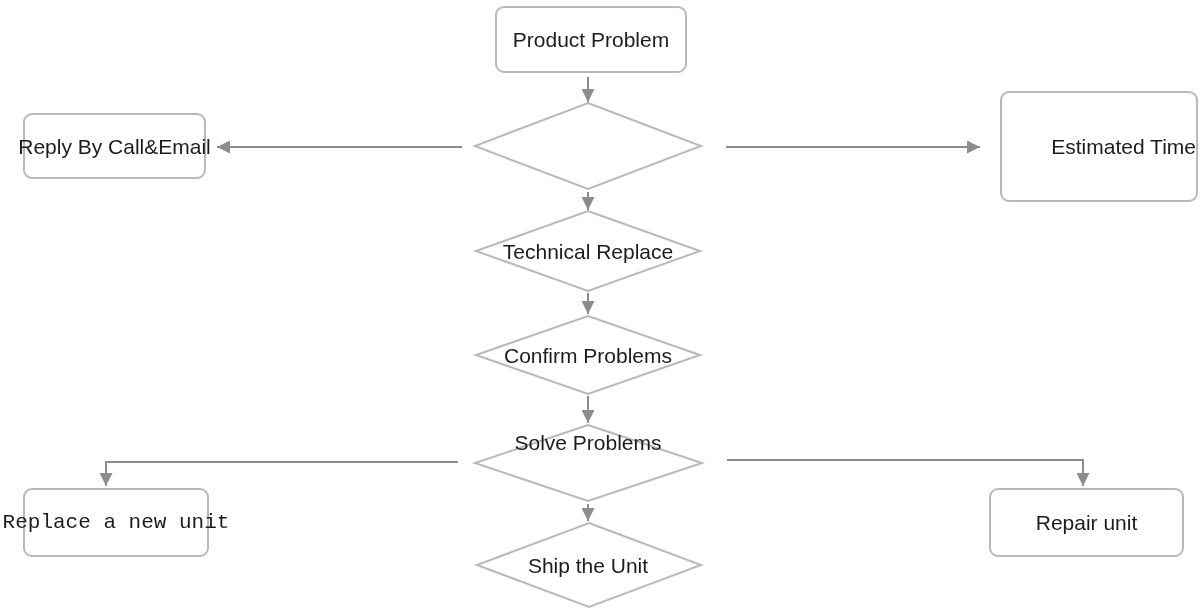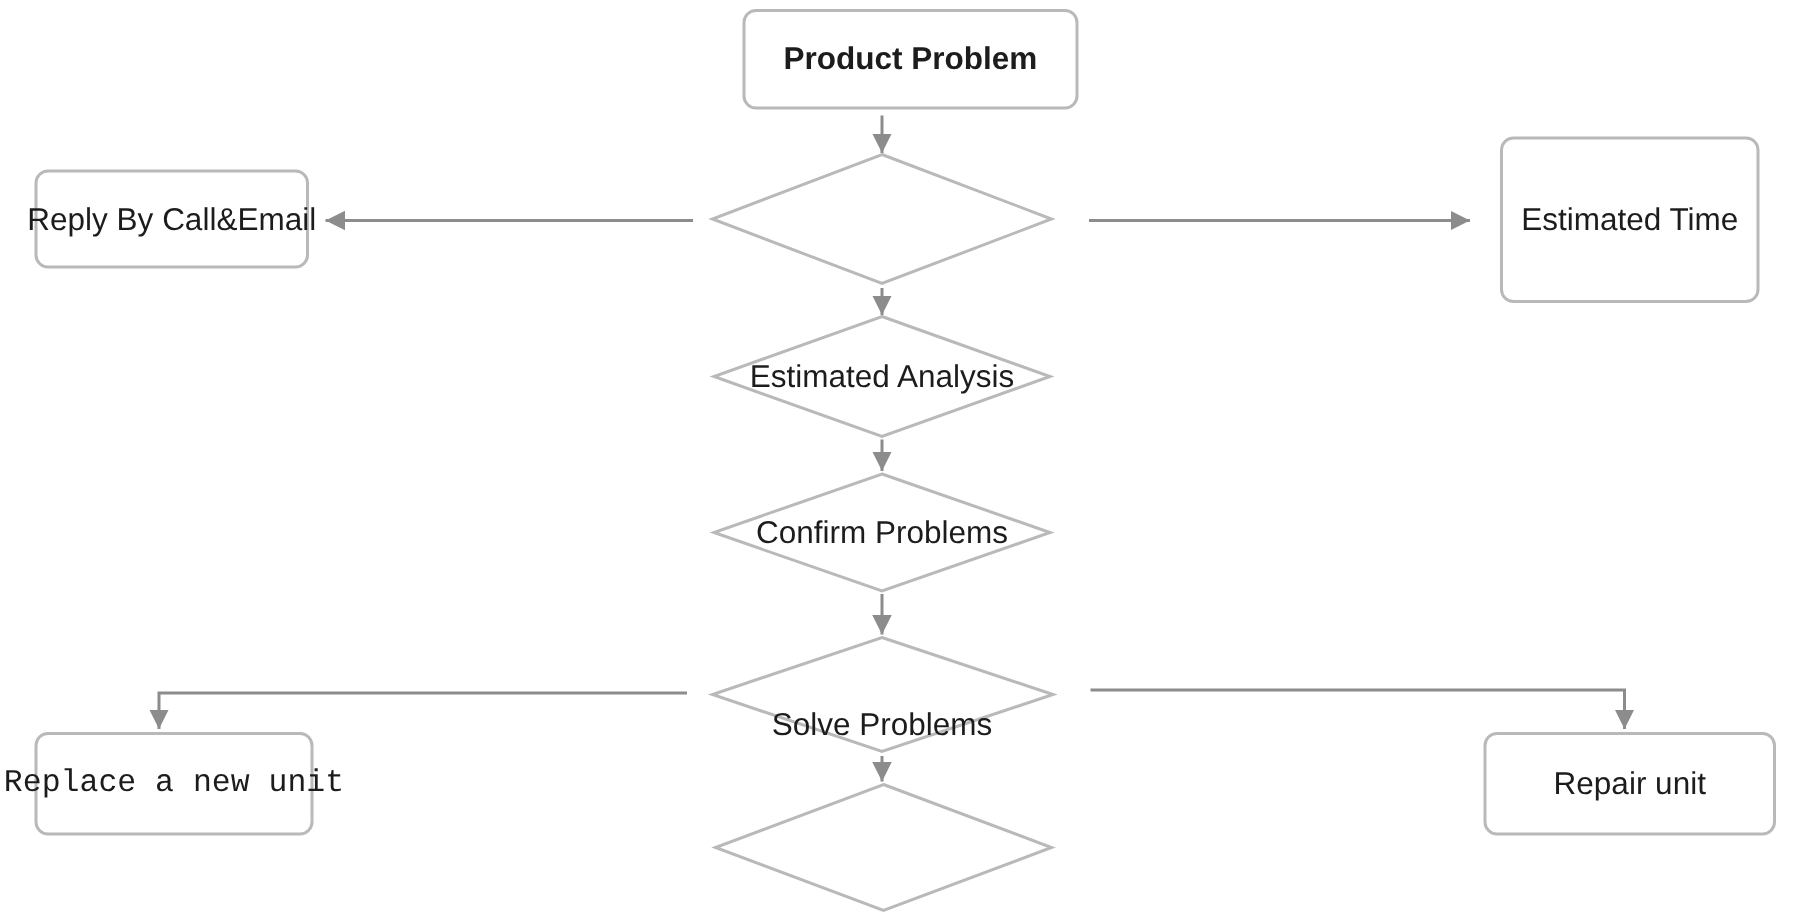--- a/index.html
+++ b/index.html
@@ -27,34 +27,34 @@
     line-height: 25px;
     color: #1c1c1c;
     text-align: center;
     white-space: nowrap;
   }
   .box {
     border: 2px solid #b9b9b9;
     border-radius: 9px;
     background: #ffffff;
   }
-  .box-product   { left: 495px; top: 6px;   width: 224px; height: 67px; font-weight: bold; }
+  .box-product   { left: 495px; top: 6px;   width: 192px; height: 67px; }
   .box-reply     { left: 23px;  top: 113px; width: 183px; height: 66px; }
-  .box-estimated { left: 1000px; top: 91px; width: 173px; height: 111px;
-                   justify-content: center; text-align: left; }
+  .box-estimated { left: 1000px; top: 91px; width: 198px; height: 111px;
+                   justify-content: flex-end; text-align: left; }
   .box-replace   { left: 23px;  top: 488px; width: 186px; height: 69px; font-family: Liberation Mono, monospace; }
   .box-repair    { left: 989px; top: 488px; width: 195px; height: 69px; }
   .diamond-label {
     width: 222px; height: 40px;
     background: transparent;
   }
   .lbl-problem-analysis   { left: 477px; top: 126px; }
   .lbl-technical-analysis { left: 477px; top: 231px; }
   .lbl-confirm-problems   { left: 477px; top: 335px; justify-content: center; }
-  .lbl-solve-problems     { left: 477px; top: 463px; }
+  .lbl-solve-problems     { left: 477px; top: 422px; }
   .lbl-ship-the-unit      { left: 477px; top: 545px; }
   .shape { fill: #ffffff; stroke: #b9b9b9; stroke-width: 2; }
   .connector { fill: none; stroke: #8c8c8c; stroke-width: 2; }
 </style>
 </head>
 <body>
 
 <div class="stage">
 
   <svg class="canvas-svg" viewBox="0 0 1200 611" xmlns="http://www.w3.org/2000/svg">
@@ -98,25 +98,28 @@
   <div class="node box box-replace">
     <span>Replace a new unit</span>
   </div>
 
   <div class="node box box-repair">
     <span>Repair unit</span>
   </div>
 
 
   <div class="node diamond-label lbl-technical-analysis">
-    <span>Estimated Analysis</span>
+    <span>Technical Replace</span>
   </div>
 
   <div class="node diamond-label lbl-confirm-problems">
     <span>Confirm Problems</span>
   </div>
 
   <div class="node diamond-label lbl-solve-problems">
     <span>Solve Problems</span>
   </div>
 
+  <div class="node diamond-label lbl-ship-the-unit">
+    <span>Ship the Unit</span>
+  </div>
 
 </div>
 
 </body></html>

